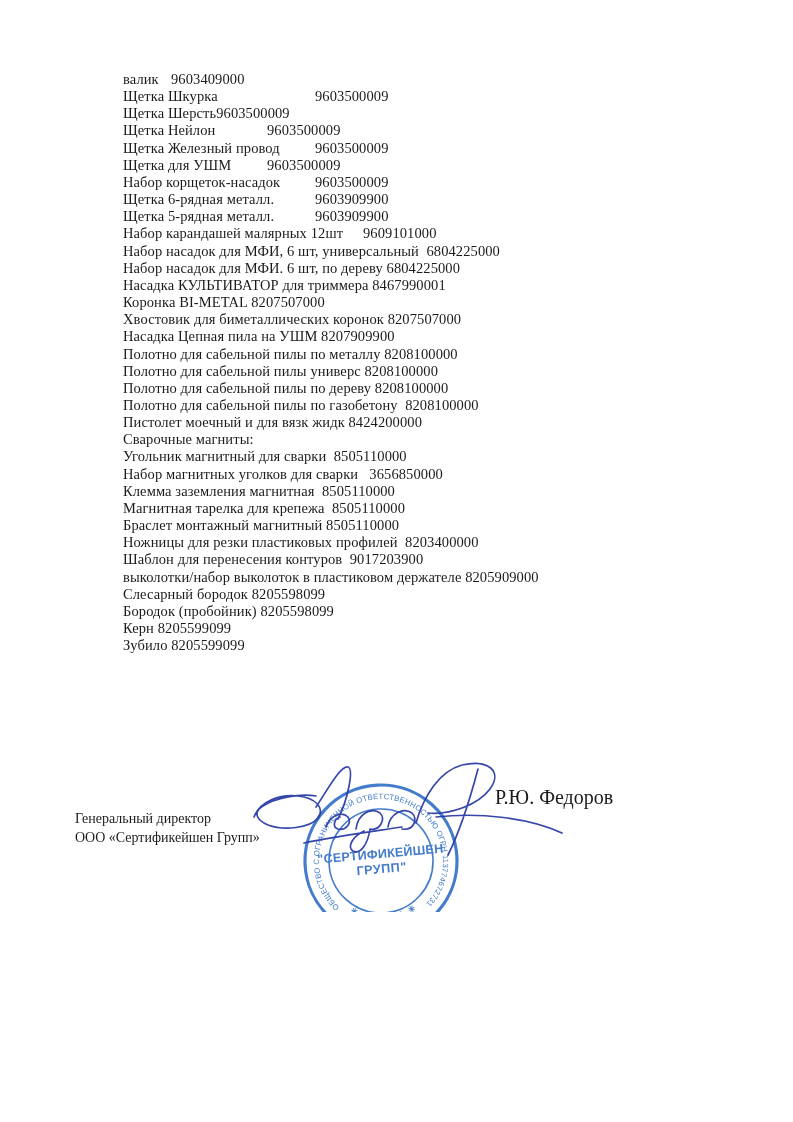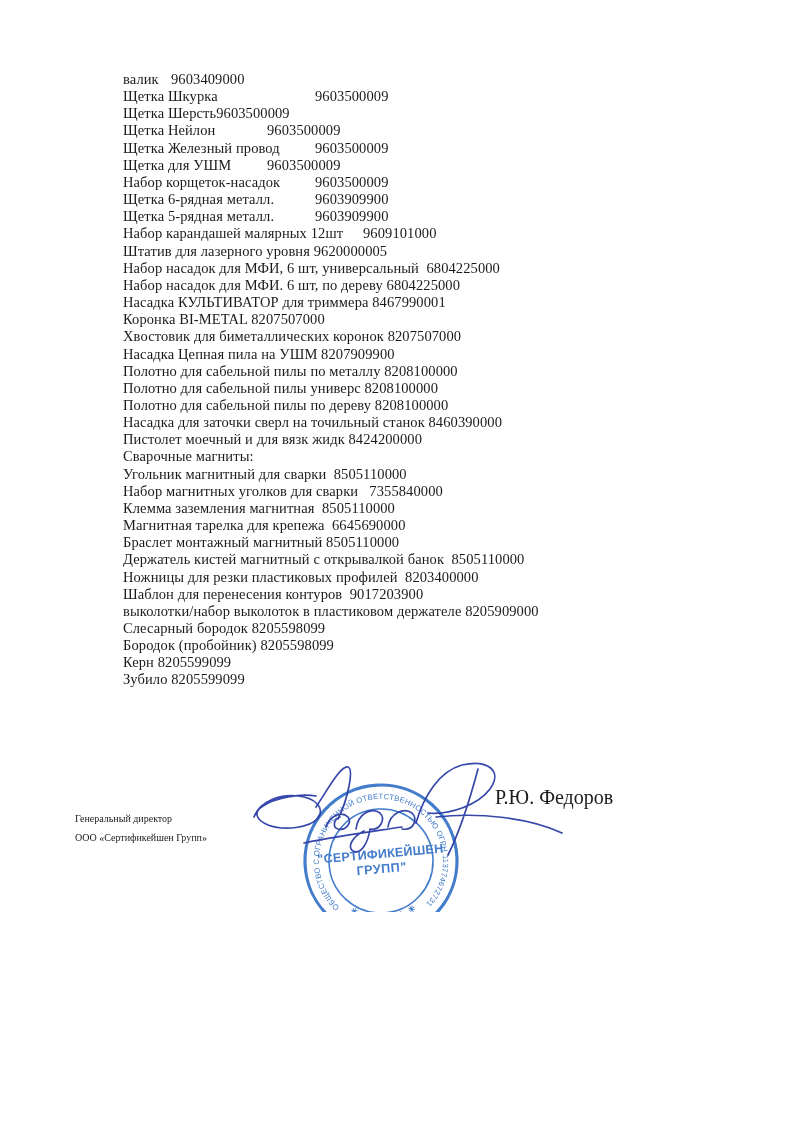--- a/index.html
+++ b/index.html
@@ -2,21 +2,21 @@
 <html><head>
 <meta charset="utf-8">
 <style>
   html,body{margin:0;padding:0;background:#ffffff;}
   body{width:793px;height:1122px;font-family:"Liberation Serif", serif;color:#1b1b1b;}
   .page{position:relative;width:793px;height:912px;background:#fff;overflow:hidden;}
 
   .list{position:absolute;left:123px;top:71px;font-size:14.5px;line-height:17.15px;}
   .line{white-space:pre;tab-size:48px;-moz-tab-size:48px;letter-spacing:0.1px;}
 
-  .sig-role{position:absolute;left:75px;top:810px;font-size:10px;line-height:18.5px;}
+  .sig-role{position:absolute;left:75px;top:810px;font-size:14px;line-height:18.5px;}
   .sig-name{position:absolute;left:495px;top:786px;font-size:20px;}
 
   .stamp-svg{position:absolute;left:301px;top:781px;opacity:0.92;}
   .sign-svg{position:absolute;left:240px;top:755px;}
 
   .page-num{position:absolute;left:708px;top:1081px;font-size:14.5px;}
 </style>
 </head>
 <body>
 
@@ -26,39 +26,37 @@
       <div class="line">валик	9603409000</div>
       <div class="line">Щетка Шкурка		9603500009</div>
       <div class="line">Щетка Шерсть9603500009</div>
       <div class="line">Щетка Нейлон		9603500009</div>
       <div class="line">Щетка Железный провод	9603500009</div>
       <div class="line">Щетка для УШМ	9603500009</div>
       <div class="line">Набор корщеток-насадок	9603500009</div>
       <div class="line">Щетка 6-рядная металл.	9603909900</div>
       <div class="line">Щетка 5-рядная металл.	9603909900</div>
       <div class="line">Набор карандашей малярных 12шт	9609101000</div>
-      <div class="line">Штатив для лазерного уровня 9620000005</div>
       <div class="line">Набор насадок для МФИ, 6 шт, универсальный  6804225000</div>
       <div class="line">Набор насадок для МФИ. 6 шт, по дереву 6804225000</div>
       <div class="line">Насадка КУЛЬТИВАТОР для триммера 8467990001</div>
       <div class="line">Коронка BI-METAL 8207507000</div>
       <div class="line">Хвостовик для биметаллических коронок 8207507000</div>
       <div class="line">Насадка Цепная пила на УШМ 8207909900</div>
       <div class="line">Полотно для сабельной пилы по металлу 8208100000</div>
       <div class="line">Полотно для сабельной пилы универс 8208100000</div>
       <div class="line">Полотно для сабельной пилы по дереву 8208100000</div>
-      <div class="line">Насадка для заточки сверл на точильный станок 8460390000</div>
+      <div class="line">Полотно для сабельной пилы по газобетону  8208100000</div>
       <div class="line">Пистолет моечный и для вязк жидк 8424200000</div>
       <div class="line">Сварочные магниты:</div>
       <div class="line">Угольник магнитный для сварки  8505110000</div>
-      <div class="line">Набор магнитных уголков для сварки   7355840000</div>
+      <div class="line">Набор магнитных уголков для сварки   3656850000</div>
       <div class="line">Клемма заземления магнитная  8505110000</div>
-      <div class="line">Магнитная тарелка для крепежа  6645690000</div>
+      <div class="line">Магнитная тарелка для крепежа  8505110000</div>
       <div class="line">Браслет монтажный магнитный 8505110000</div>
-      <div class="line">Держатель кистей магнитный с открывалкой банок  8505110000</div>
       <div class="line">Ножницы для резки пластиковых профилей  8203400000</div>
       <div class="line">Шаблон для перенесения контуров  9017203900</div>
       <div class="line">выколотки/набор выколоток в пластиковом держателе 8205909000</div>
       <div class="line">Слесарный бородок 8205598099</div>
       <div class="line">Бородок (пробойник) 8205598099</div>
       <div class="line">Керн 8205599099</div>
       <div class="line">Зубило 8205599099</div>
     </div>
 
   <div class="sig-role">

